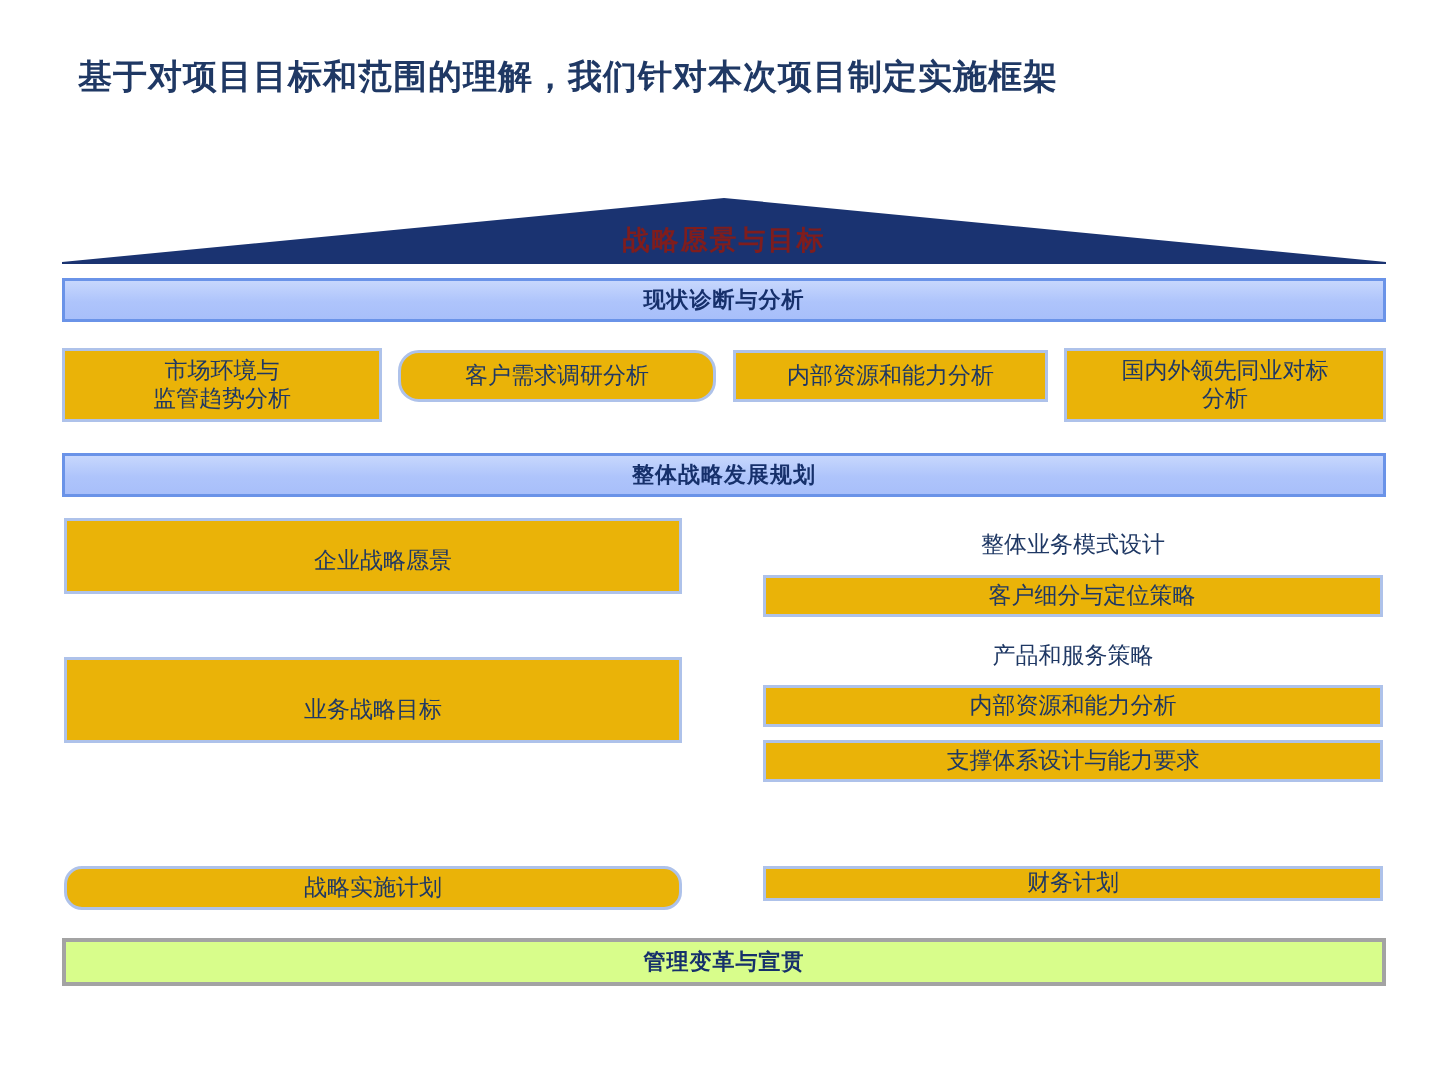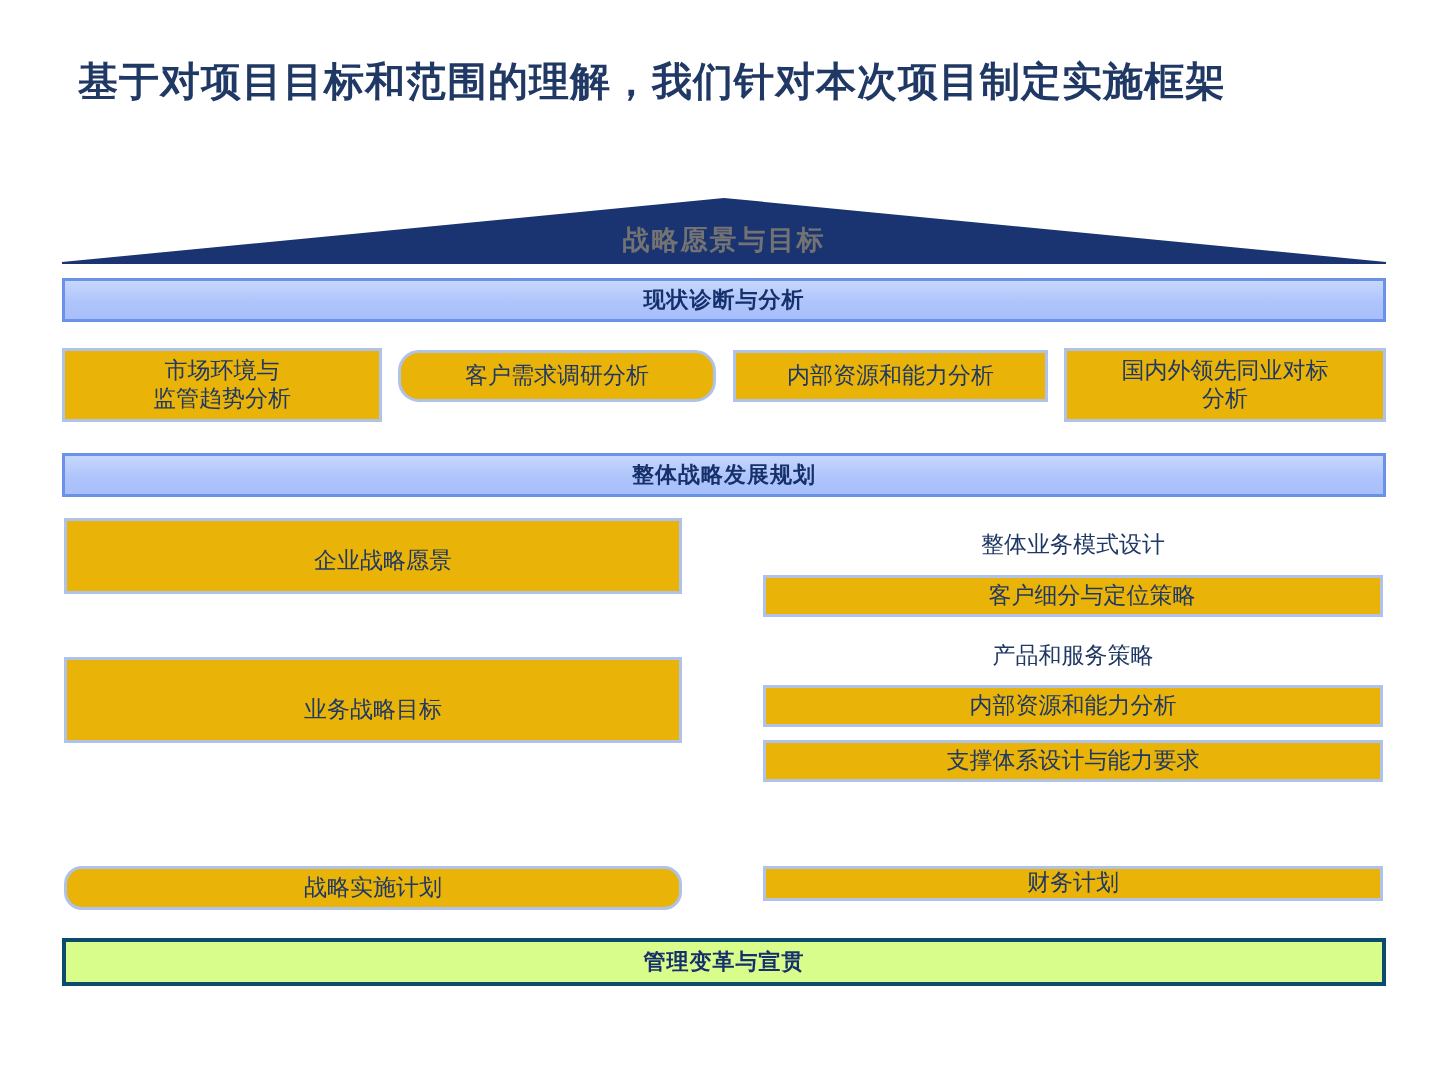--- a/index.html
+++ b/index.html
@@ -21,21 +21,21 @@
     background: #ffffff;
   }
 
   
   .slide-title {
     position: absolute;
     left: 78px;
     top: 54px;
     width: 1300px;
     font-family: Liberation Serif, serif;
-    font-size: 40px;
+    font-size: 34px;
     font-weight: bold;
     color: #1F3864;
     letter-spacing: 1px;
     white-space: nowrap;
   }
 
   
   .roof-wrap {
     position: absolute;
     left: 62px;
@@ -55,21 +55,21 @@
     width: 1324px;
     height: 66px;
     display: flex;
     align-items: flex-end;
     justify-content: center;
     padding-bottom: 6px;
     box-sizing: border-box;
     font-family: "Liberation Sans", "DejaVu Sans", sans-serif;
     font-size: 27px;
     font-weight: bold;
-    color: #737373;
+    color: #7f1d1d;
     letter-spacing: 2px;
     pointer-events: none;
   }
 
   
   .band {
     position: absolute;
     left: 62px;
     width: 1324px;
     box-sizing: border-box;
@@ -89,21 +89,21 @@
   .band-3 { top: 803px;  height: 44px; }
 
   
   .band-green {
     position: absolute;
     left: 62px;
     top: 938px;
     width: 1324px;
     height: 48px;
     box-sizing: border-box;
-    border: 4px solid #0c4a6e;
+    border: 4px solid #a3a3a3;
     background: #D8FD8B;
     display: flex;
     align-items: center;
     justify-content: center;
     font-family: "Liberation Sans", "DejaVu Sans", sans-serif;
     font-size: 22px;
     font-weight: bold;
     color: #16306B;
     letter-spacing: 1px;
   }

